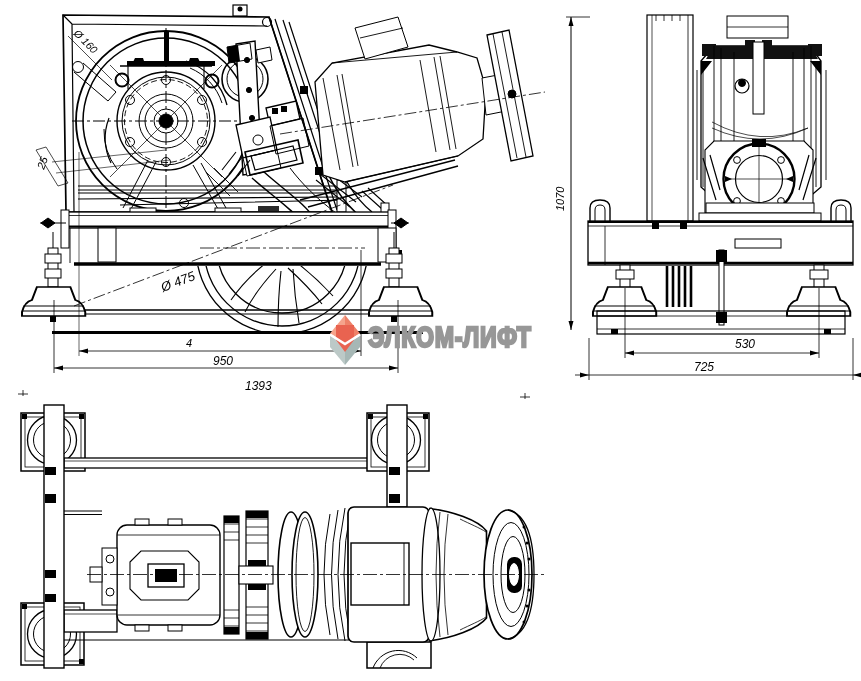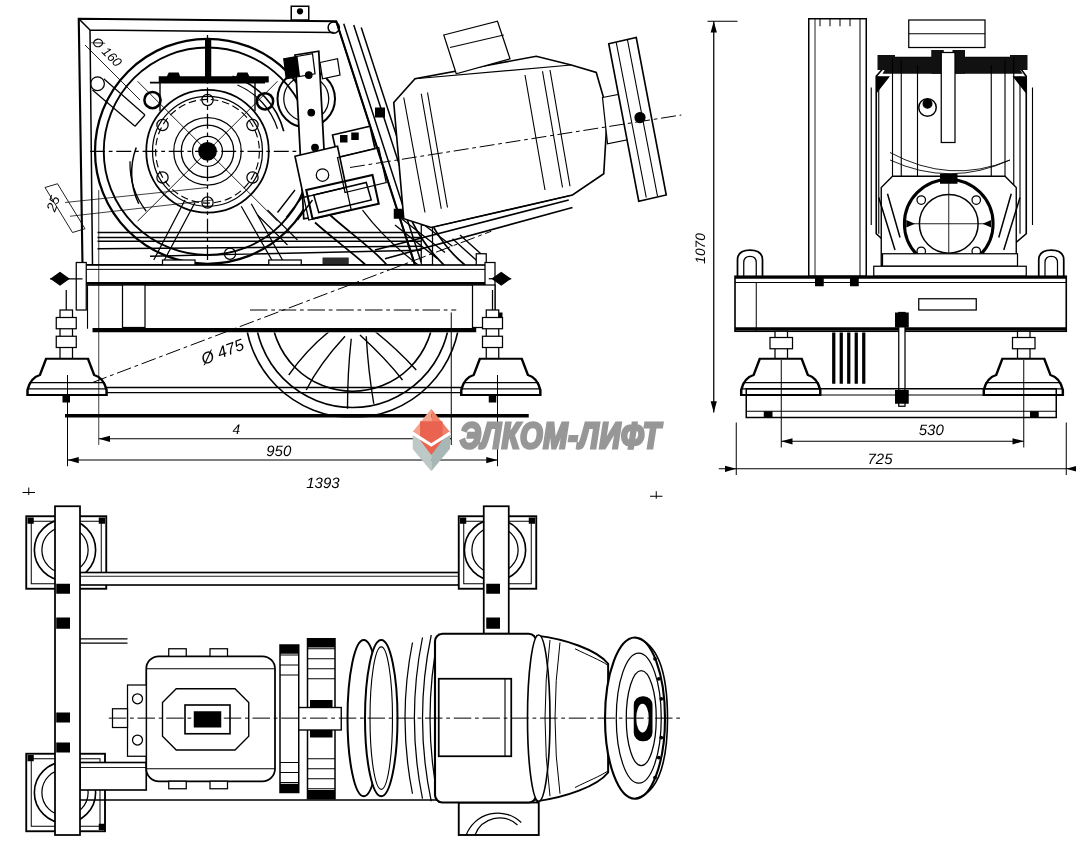--- a/index.html
+++ b/index.html
@@ -400,21 +400,21 @@
     <ellipse cx="514" cy="574.5" rx="4.5" ry="11" fill="#fff" stroke="#fff"></ellipse>
 
     <line x1="87" y1="574.5" x2="545" y2="574.5" stroke-dasharray="14 3 3 3" stroke-width="0.8"></line>
 
     <path d="M373,668 a27,27 0 0 1 44,-10" stroke-width="1"></path>
     <path d="M380,668 a21,21 0 0 1 34,-8" stroke-width="0.9"></path>
   </g>
 </g>
 </svg>
 
-<div style="position:absolute;left:330px;top:327px;width:240px;height:52px;font-style:italic;">
+<div style="position:absolute;left:330px;top:315px;width:240px;height:52px;">
   <svg width="232" height="52" viewBox="0 0 232 52" style="position:absolute;left:0;top:0;">
     <g>
       <polygon points="15,0 15,28 0,18.5" fill="#f5a48c"></polygon>
       <polygon points="15,0 15,28 30,18.5" fill="#ee8168"></polygon>
       <polygon points="0,20.5 15,30 15,50 0,32" fill="#bcc9c7"></polygon>
       <polygon points="30,20.5 15,30 15,50 30,32" fill="#a6b7b5"></polygon>
       <polygon points="6,10 24,10 24,25 15,37 6,25" fill="#e96350"></polygon>
       <path d="M0,19.5 L15,29 L30,19.5" stroke="#fff" stroke-width="2.5" fill="none"></path>
     </g>
   </svg>

